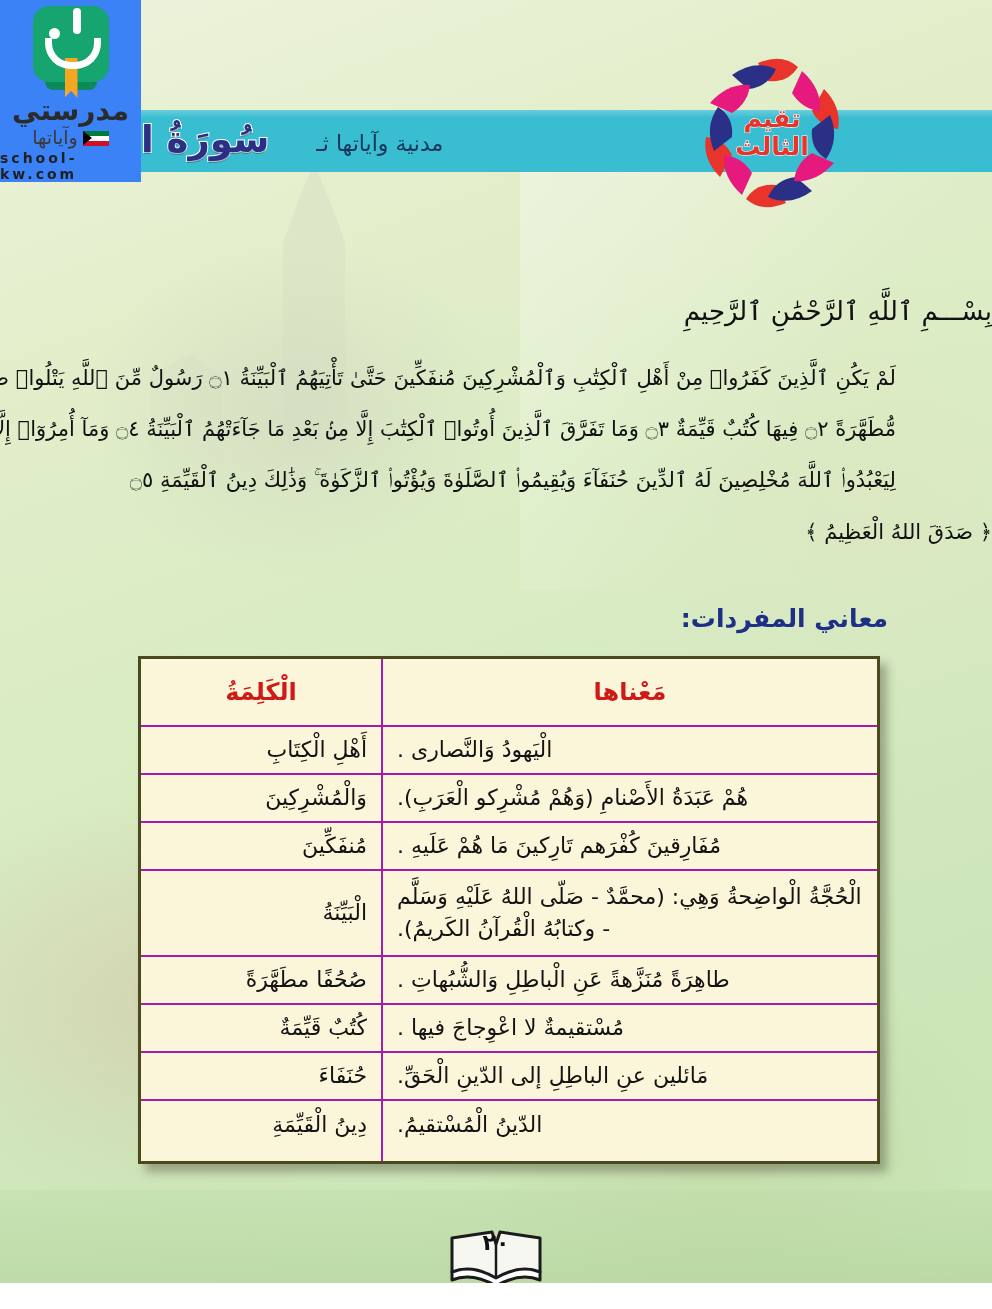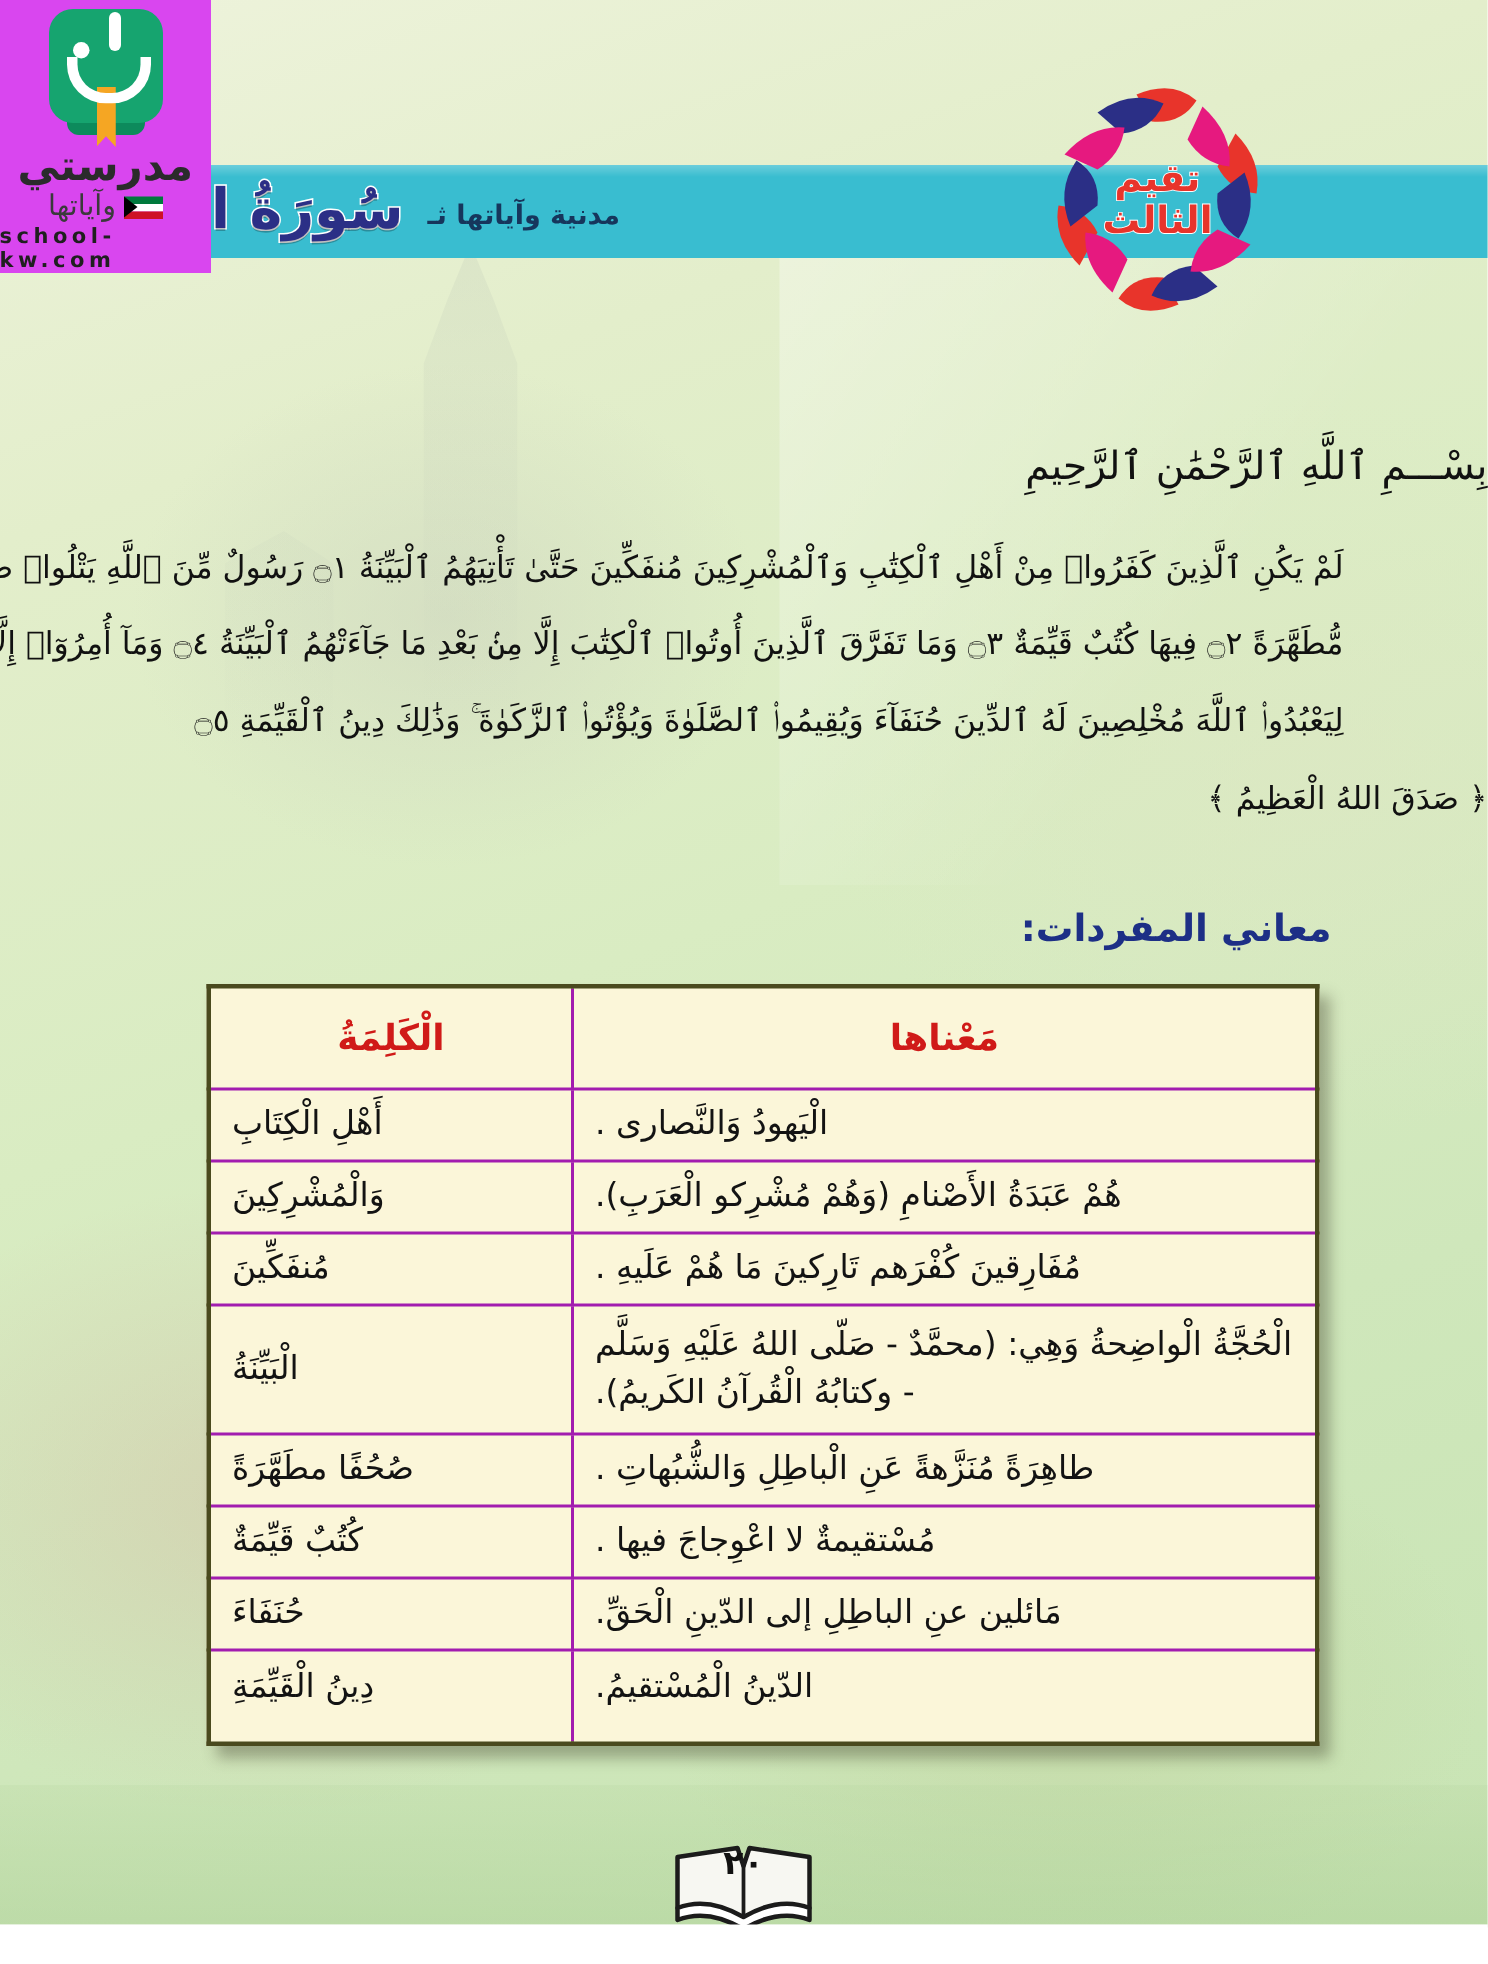--- a/index.html
+++ b/index.html
@@ -67,23 +67,24 @@
     font-family:"DejaVu Sans","Liberation Sans",sans-serif;
     font-size:37px;font-weight:bold;color:#2b2f86;
     letter-spacing:-1px;
     -webkit-text-stroke:2px #ffffff;
     paint-order:stroke fill;
     text-shadow:0 2px 0 rgba(0,0,0,.25);
     white-space:nowrap;
     transform:translateY(-2px);
   }
   .surah-sub{
-    font-size:18px;font-weight:bold;color:#16365c;
+    font-size:22px;font-weight:normal;color:#16365c;
     white-space:nowrap;
     transform:translateY(2px);
+    margin-left:31px;
   }
 
   
   .lesson-badge{
     position:absolute;left:672px;top:58px;width:200px;height:150px;
   }
   .lesson-badge svg{position:absolute;left:0;top:0;}
   .lesson-text{
     position:absolute;left:0;top:0;width:200px;height:150px;
     display:flex;flex-direction:column;align-items:center;justify-content:center;
@@ -91,21 +92,21 @@
   }
   .lesson-line{
     font-size:25px;font-weight:bold;color:#e8342b;
     -webkit-text-stroke:1.2px #ffffff;paint-order:stroke fill;
     line-height:1.12;
   }
 
   
   .logo{
     position:absolute;left:0;top:0;width:141px;height:182px;
-    background:#d946ef;
+    background:#3b82f6;
     display:flex;flex-direction:column;align-items:center;
     padding-top:6px;box-sizing:border-box;
   }
   .logo-mark{position:relative;width:92px;height:92px;}
   .logo-sq{
     position:absolute;left:8px;top:0;width:76px;height:76px;
     background:#16a46f;border-radius:16px;
   }
   .logo-sq-dark{
     position:absolute;left:20px;top:58px;width:52px;height:26px;
@@ -191,21 +192,21 @@
   table.vocab th{
     color:#d01a18;font-size:24px;font-weight:bold;
     text-align:center;height:58px;
   }
   th.col-word,td.col-word{width:212px;text-align:center;}
   th.col-mean,td.col-mean{width:auto;text-align:left;}
   td{
     font-size:22px;color:#131313;line-height:1.34;
     font-family:"DejaVu Sans","Liberation Sans",sans-serif;
   }
-  td.col-word{text-align:left;white-space:nowrap;}
+  td.col-word{text-align:right;white-space:nowrap;}
   td.col-mean{text-align:left;direction:rtl;}
   tr.r1 td{height:38px;}
   tr.tall td{height:76px;}
   tr.tall td.col-mean{line-height:1.45;}
   tr.pad-last td{height:40px;padding-bottom:16px;}
 
   
   .footer{
     position:absolute;left:0;top:1228px;width:992px;
     display:flex;align-items:center;justify-content:center;text-decoration:underline;

